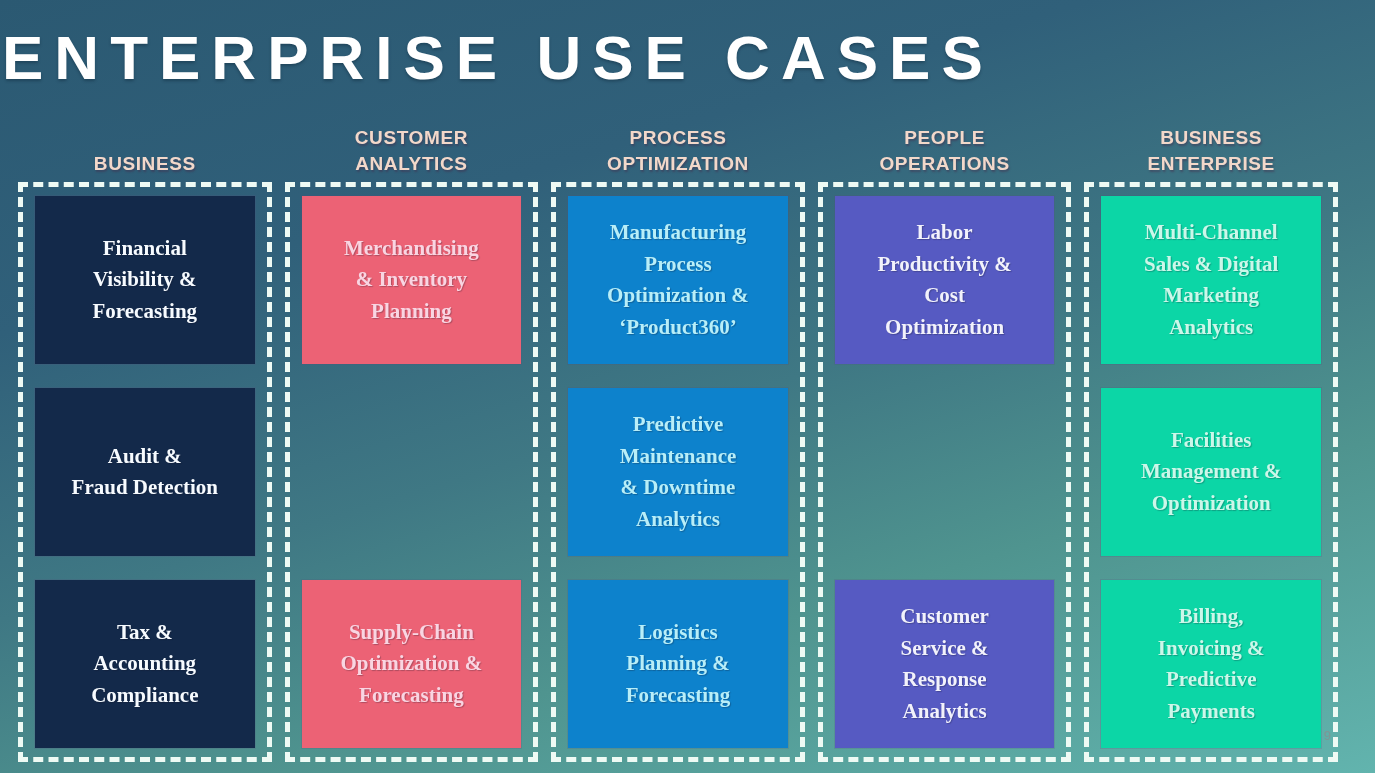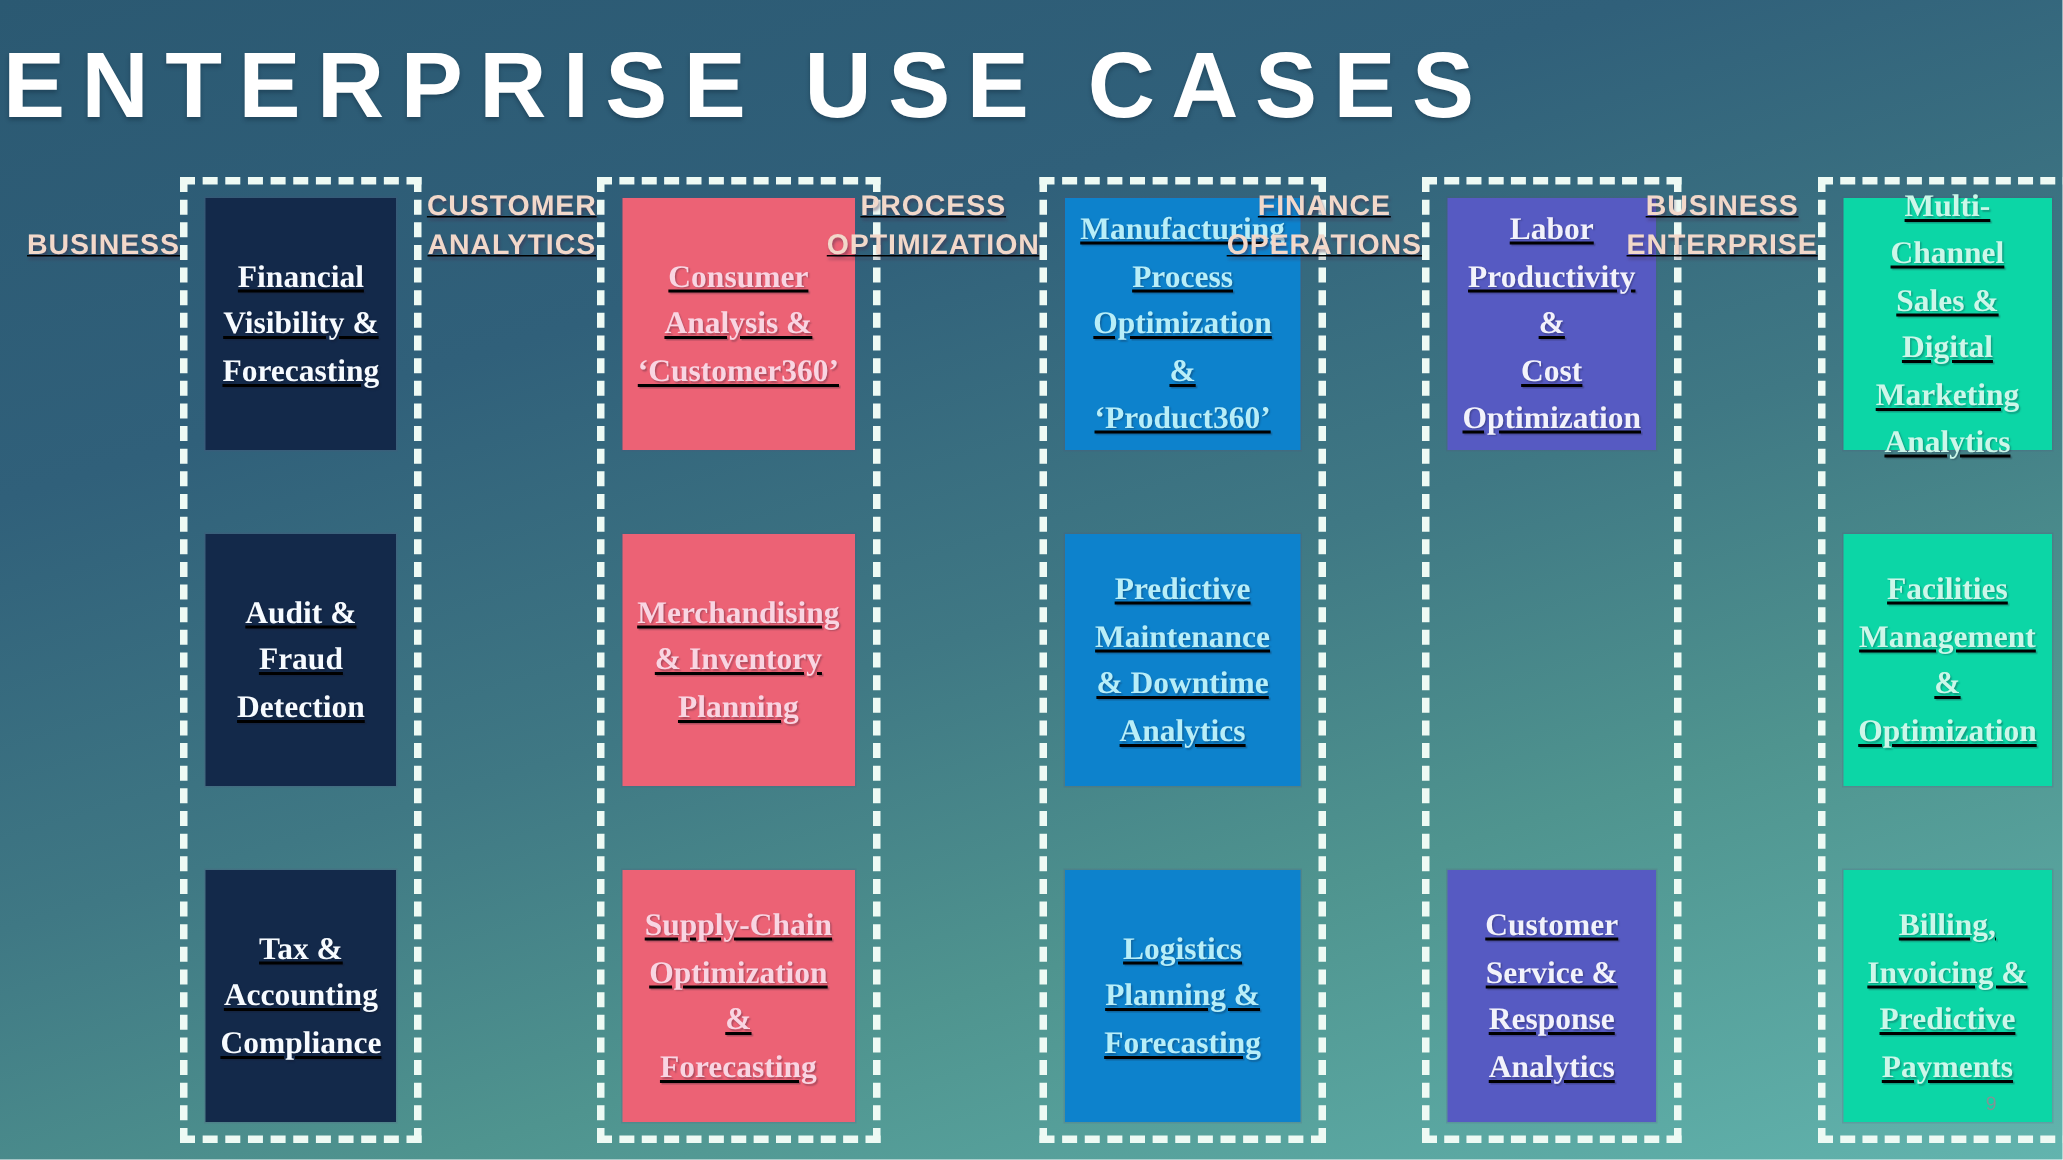--- a/index.html
+++ b/index.html
@@ -25,23 +25,22 @@
     left: 18px;
     top: 118px;
     width: 1320px;
     height: 644px;
     display: flex;
     gap: 13px;
   }
   .column {
     flex: 1 1 0;
     display: flex;
-    flex-direction: row;
+    flex-direction: column;
     min-width: 0;
-    text-decoration: underline;
   }
   .col-header {
     height: 64px;
     display: flex;
     align-items: flex-end;
     justify-content: center;
     text-align: center;
     font-size: 19px;
     font-weight: 800;
     letter-spacing: 0.6px;
@@ -104,23 +103,20 @@
       <div class="card">Tax &amp;
 Accounting
 Compliance</div>
     </div>
   </div>
 
   <div class="column" style="--card-bg: #ec6275; --card-fg: #f9d5e2;">
     <div class="col-header">CUSTOMER
 ANALYTICS</div>
     <div class="col-box">
-      <div class="card">Consumer
-Analysis &amp;
-‘Customer360’</div>
       <div class="card">Merchandising
 &amp; Inventory
 Planning</div>
       <div class="card">Supply-Chain
 Optimization &amp;
 Forecasting</div>
     </div>
   </div>
 
   <div class="column" style="--card-bg: #0d82cc; --card-fg: #b8eef8;">
@@ -135,21 +131,21 @@
 Maintenance
 &amp; Downtime
 Analytics</div>
       <div class="card">Logistics
 Planning &amp;
 Forecasting</div>
     </div>
   </div>
 
   <div class="column" style="--card-bg: #565ac2; --card-fg: #f2f2fb;">
-    <div class="col-header">FINANCE
+    <div class="col-header">PEOPLE
 OPERATIONS</div>
     <div class="col-box">
       <div class="card">Labor
 Productivity &amp;
 Cost
 Optimization</div>
       <div class="card">Customer
 Service &amp;
 Response
 Analytics</div>

